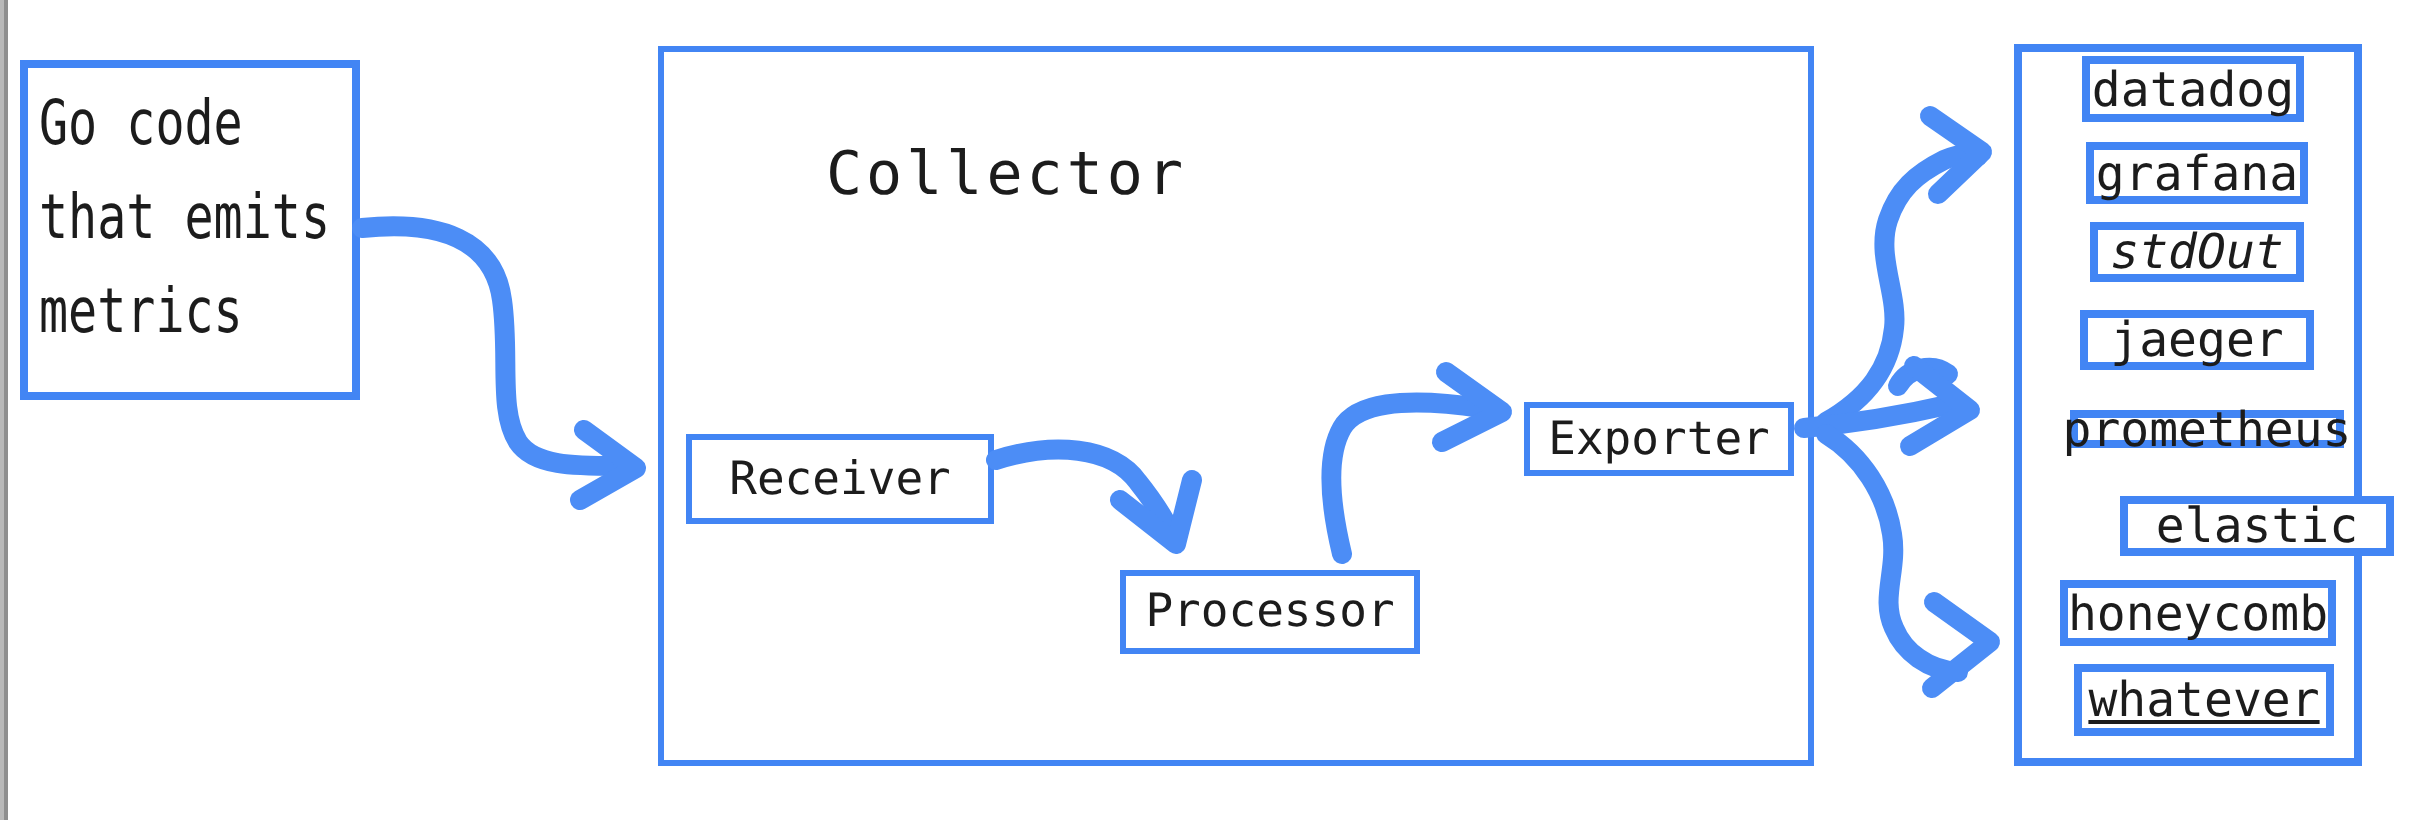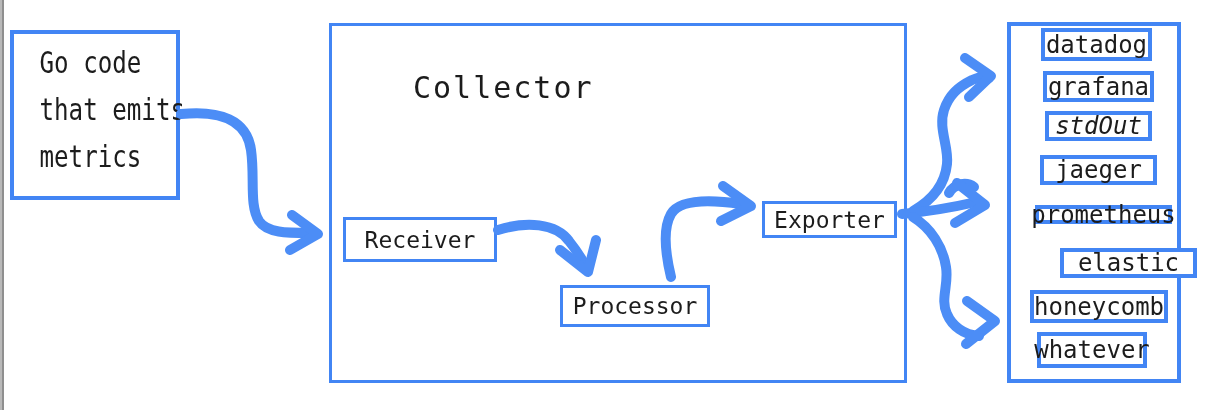--- a/index.html
+++ b/index.html
@@ -21,21 +21,21 @@
     color:var(--ink);
   }
   
   .edge-strip{
     position:absolute;left:0;top:0;width:4px;height:410px;
     background:var(--edge);
     border-right:2px solid var(--edge-line);
   }
   .box{position:absolute;background:#fff;border:4px solid var(--accent);}
   
-  .source-box{left:10px;top:30px;width:170px;height:170px;padding-left:20px;}
+  .source-box{left:10px;top:30px;width:170px;height:170px;}
   .source-text{
     transform:scaleX(0.78);
     transform-origin:0 0;
     width:210px;
     padding:5px 0 0 7px;
     font-size:31px;
     line-height:47px;
     white-space:nowrap;
   }
   
@@ -58,21 +58,21 @@
     display:flex;align-items:center;justify-content:center;
     font-size:24px;
   }
   .dest-0{left:1041px;top:28px;width:111px;height:33px;}
   .dest-1{left:1043px;top:71px;width:111px;height:31px;}
   .dest-2{left:1045px;top:111px;width:107px;height:30px;font-style:italic;}
   .dest-3{left:1040px;top:155px;width:117px;height:30px;}
   .dest-4{left:1035px;top:205px;width:137px;height:19px;text-align:center;}
   .dest-5{left:1032px;top:248px;width:137px;height:30px;margin-left:28px;}
   .dest-6{left:1030px;top:290px;width:138px;height:33px;}
-  .dest-7{left:1037px;top:332px;width:110px;height:36px;}
+  .dest-7{left:1037px;top:332px;width:130px;height:36px;text-decoration:underline;}
   
   svg.arrows{position:absolute;left:0;top:0;pointer-events:none;}
   svg.arrows path{
     fill:none;
     stroke:var(--arrow);
     stroke-width:10;
     stroke-linecap:round;
     stroke-linejoin:round;
   }
 </style>

